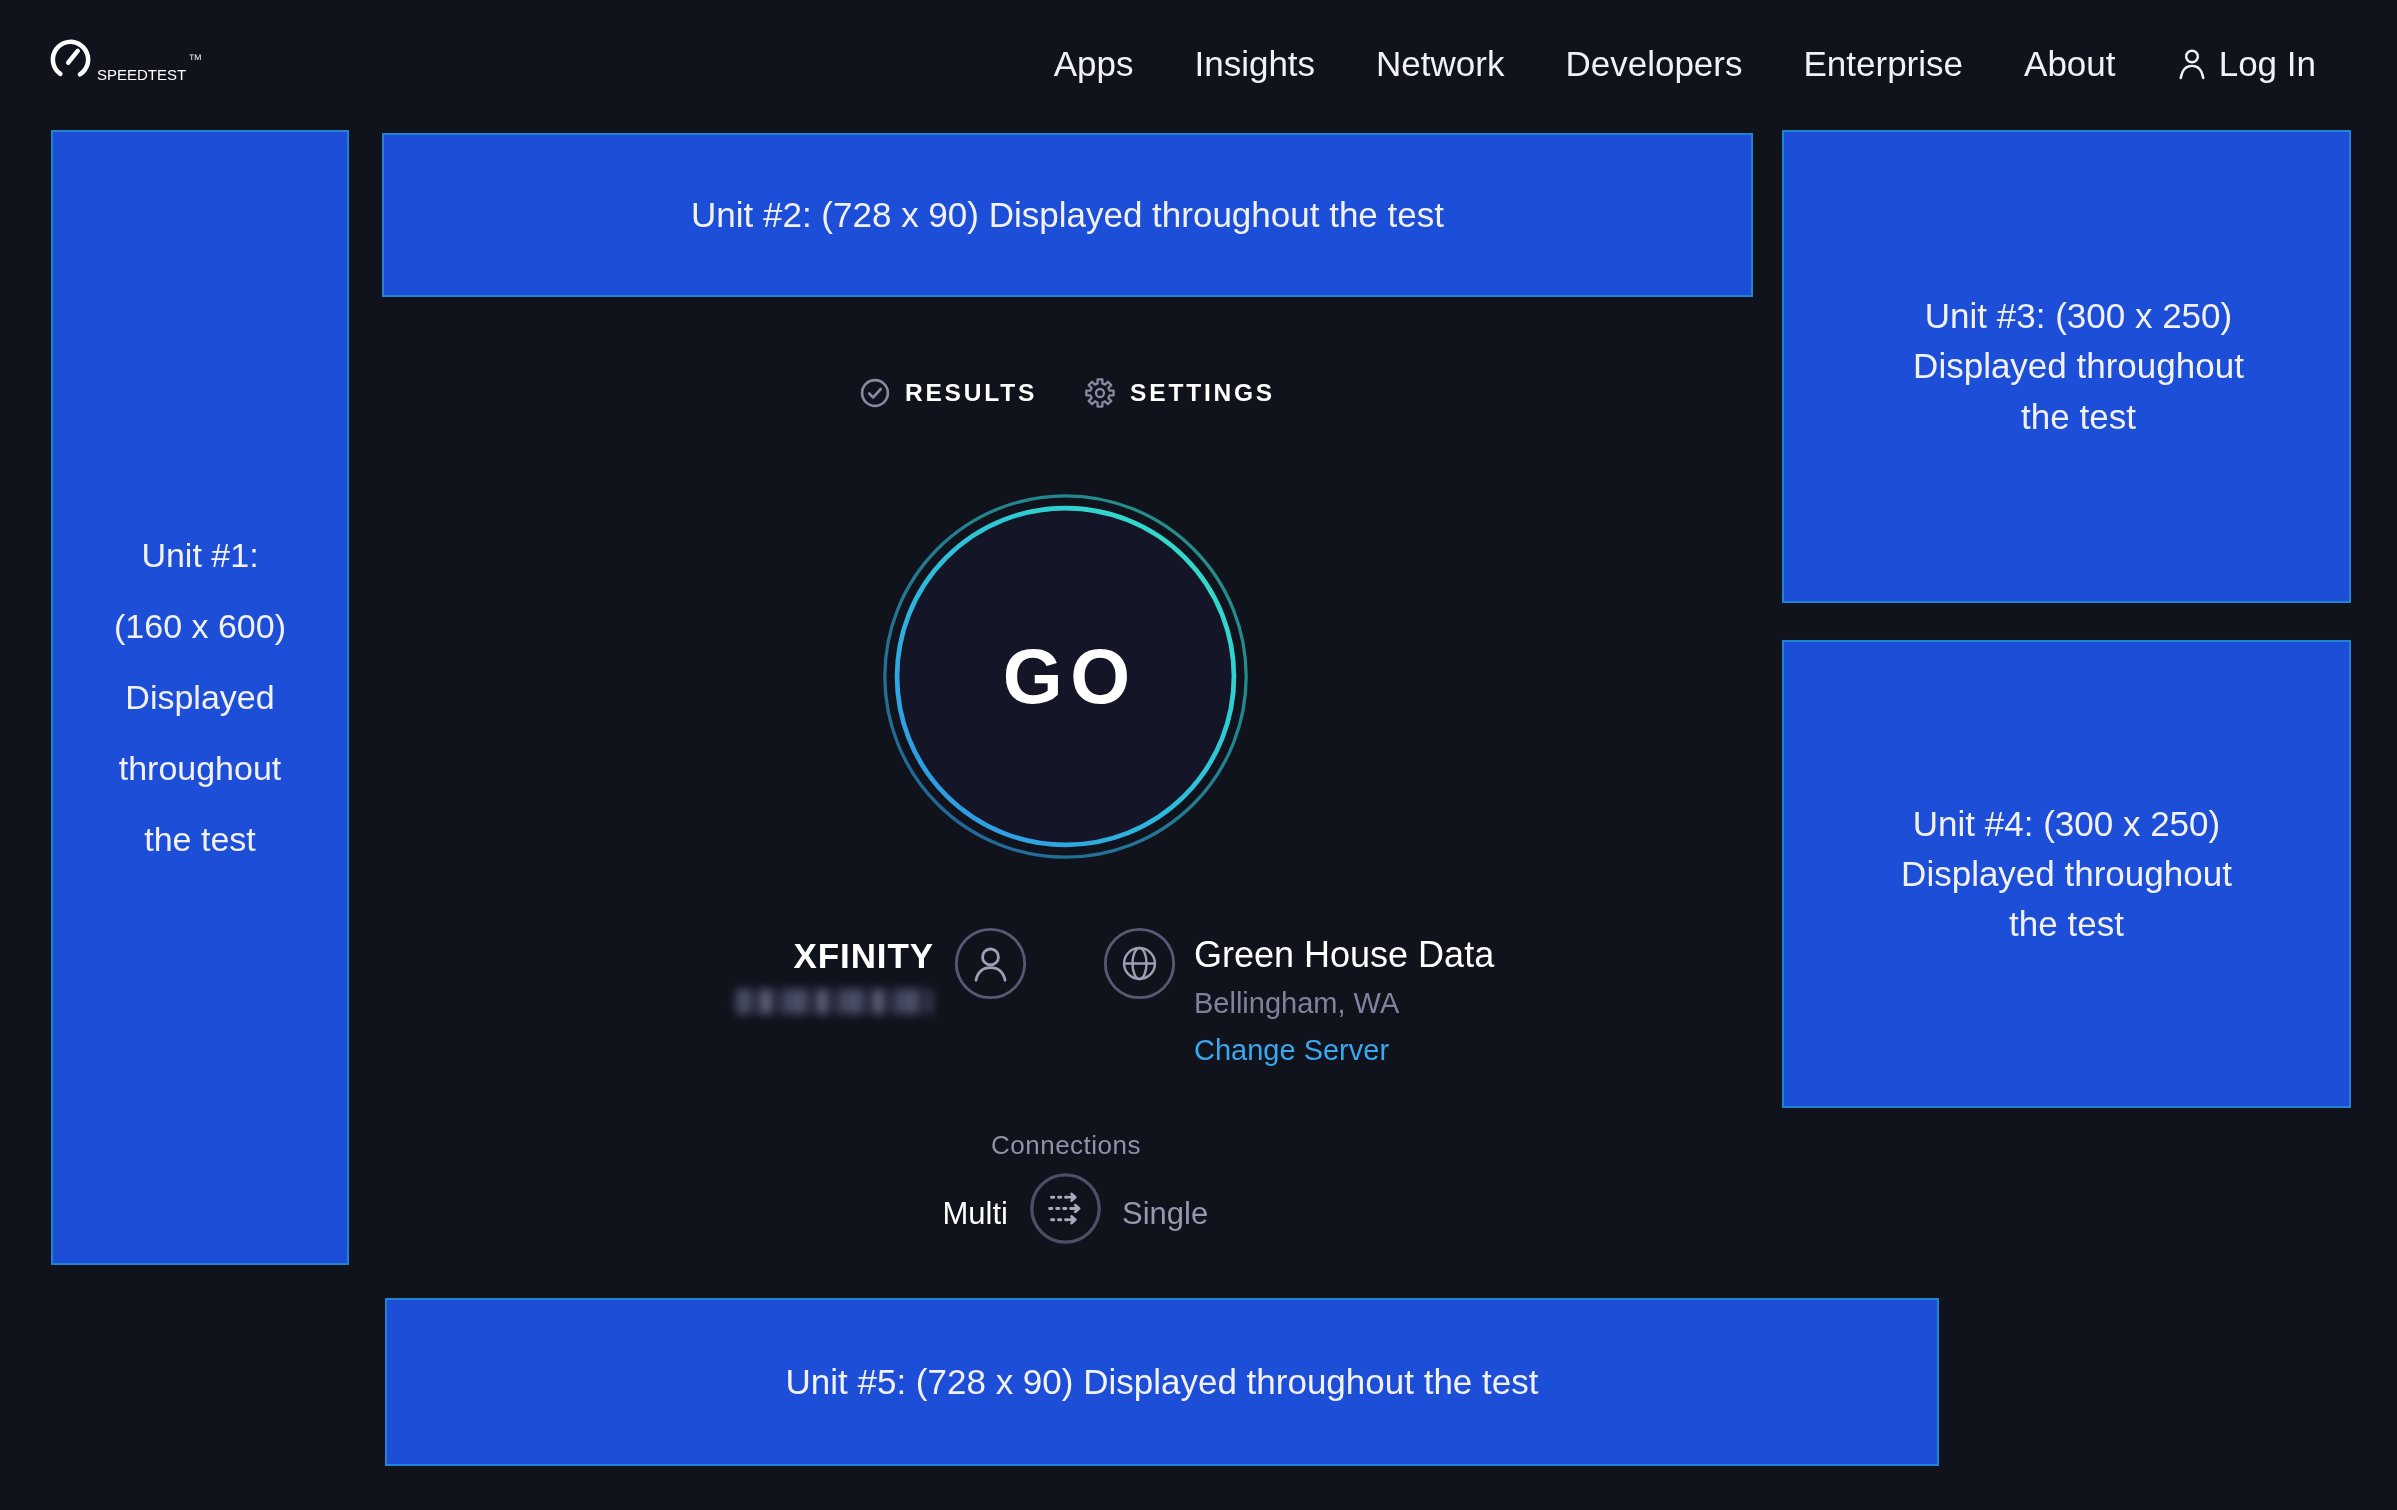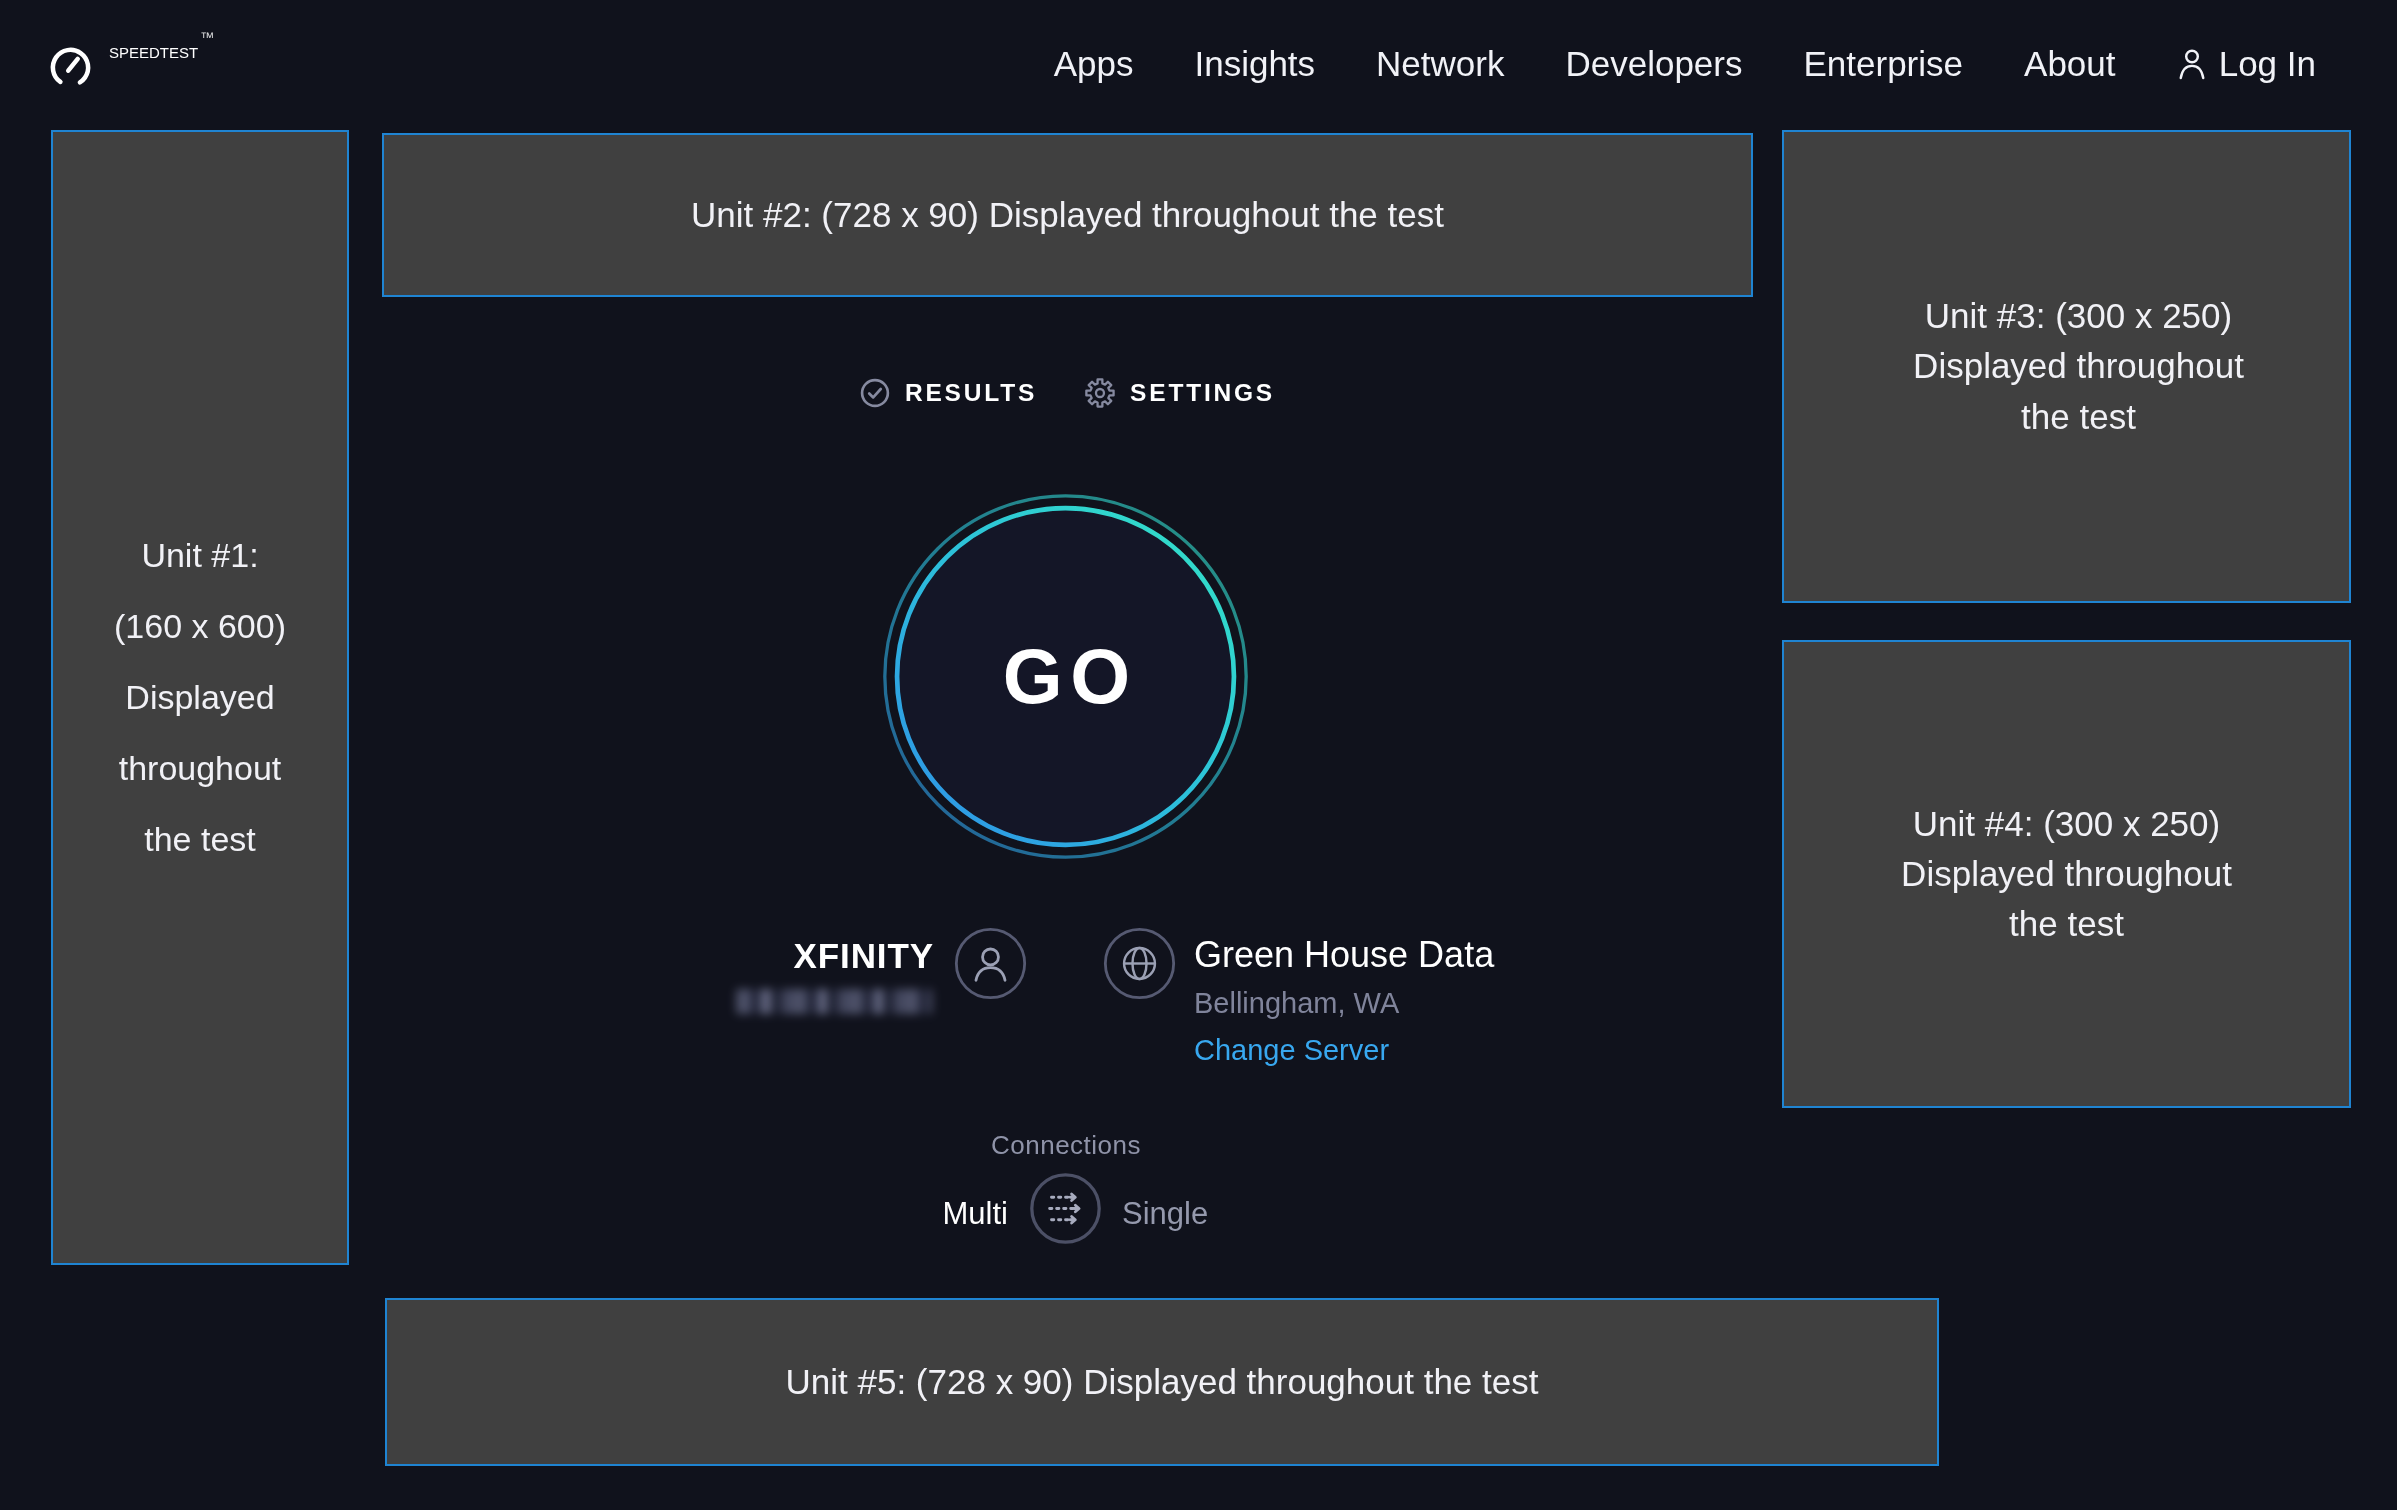--- a/index.html
+++ b/index.html
@@ -1,27 +1,27 @@
 <!DOCTYPE html>
 <html style="font-size:15px"><head>
 <meta charset="utf-8">
 <style>
   html,body{margin:0;padding:0;background:#0f111b;}
   .stage{position:relative;width:2397px;height:1510px;background:#10121c;overflow:hidden;
          font-family:"Liberation Sans", sans-serif;color:#fff;}
 
   
-  .logo{position:absolute;left:47px;top:44px;display:flex;align-items:flex-start;gap:15px;cursor:pointer;}
+  .logo{position:absolute;left:47px;top:36px;display:flex;align-items:flex-end;gap:3px;cursor:pointer;}
   .logo-tm{font-size:14px;color:rgba(255,255,255,.85);vertical-align:top;position:relative;top:-15px;left:1.9px;}
   .nav-menu{position:absolute;top:0;right:81px;height:128px;display:flex;align-items:center;gap:61px;}
   .nav-item{font-size:35px;font-weight:500;color:#f1f2f7;cursor:pointer;white-space:nowrap;}
   .login{display:flex;align-items:center;gap:12.2px;cursor:pointer;}
 
   
-  .ad{position:absolute;box-sizing:border-box;background:#404040;border:2.8px solid #1f84d2;
+  .ad{position:absolute;box-sizing:border-box;background:#1d4ed8;border:2.8px solid #1f84d2;
       display:flex;flex-direction:column;align-items:center;justify-content:center;
       text-align:center;color:#f1f1f6;}
   .ad-u1{left:51px;top:130px;width:298px;height:1135px;font-size:34px;line-height:1.38;gap:24px;}
   .ad-u2{left:382px;top:133px;width:1371px;height:164px;font-size:35px;}
   .ad-u3{left:1782px;top:130px;width:569px;height:473px;font-size:35px;line-height:1.43;padding-left:24px;}
   .ad-u4{left:1782px;top:640px;width:569px;height:468px;font-size:35px;line-height:1.43;}
   .ad-u5{left:385px;top:1298px;width:1554px;height:168px;font-size:35px;}
 
   
   .tabs{position:absolute;left:1067px;top:345px;transform:translateX(-50%);

